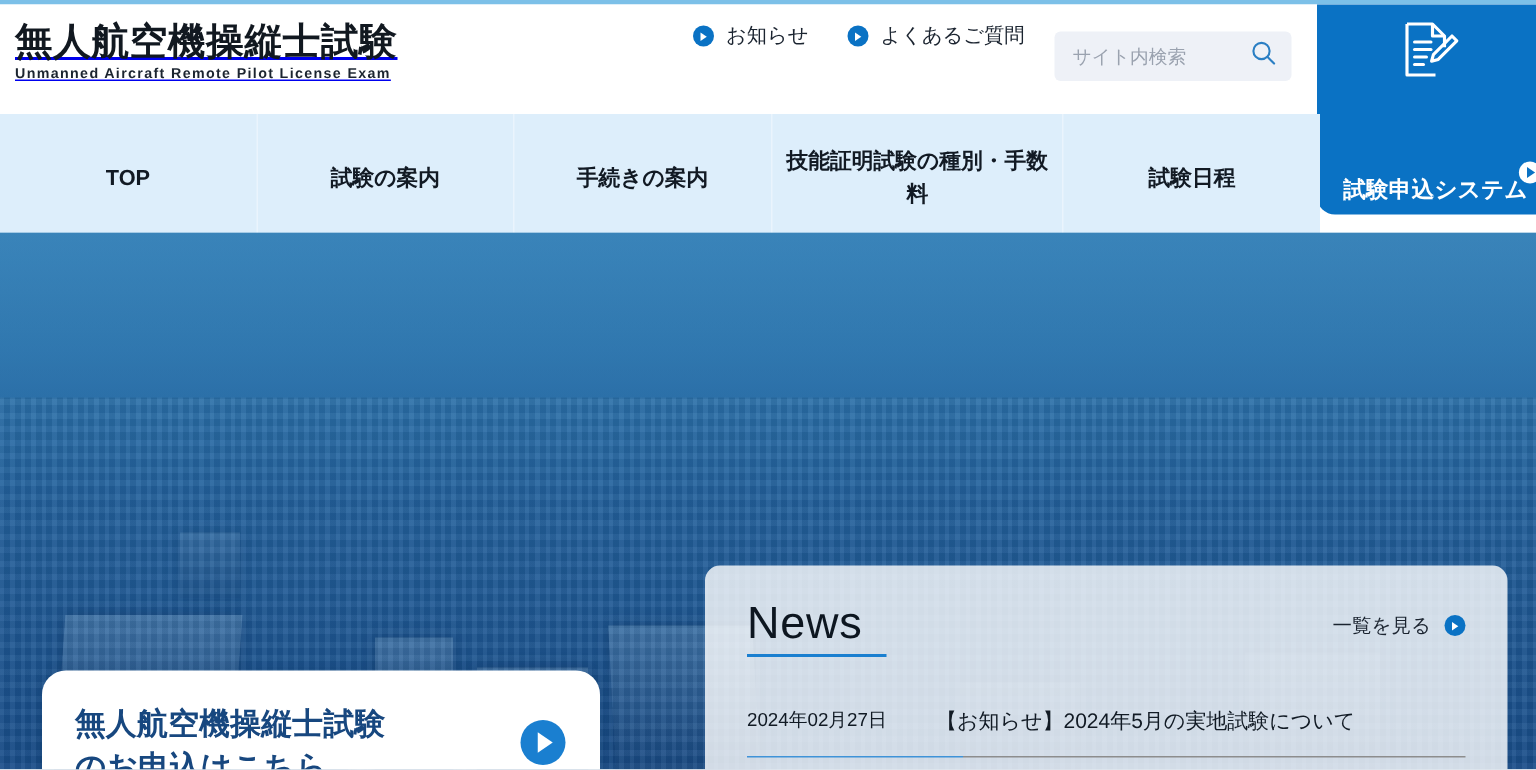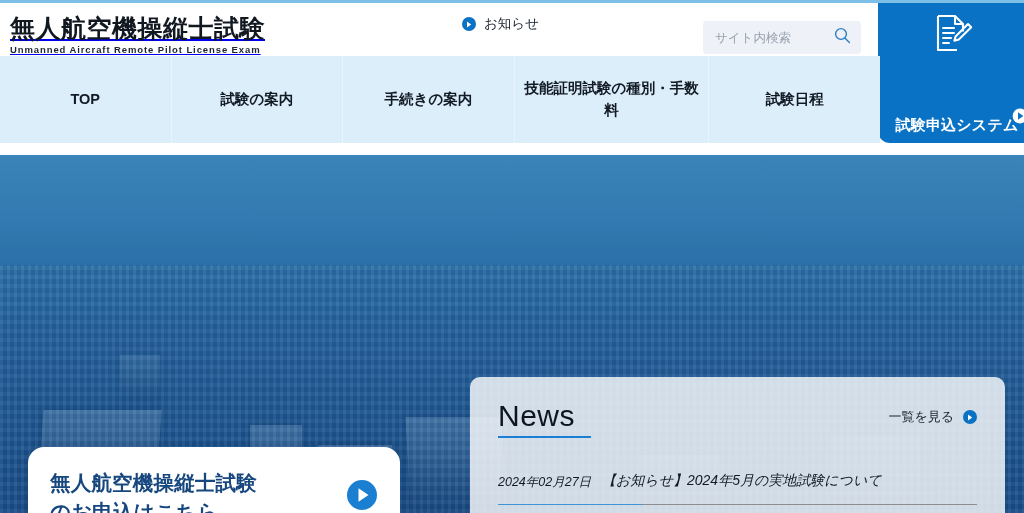--- a/index.html
+++ b/index.html
@@ -57,21 +57,21 @@
   }
   .apply-icon { margin-bottom:9px; }
   .apply-label {
     color:#ffffff; font-size:15px; font-weight:700; white-space:nowrap;
     letter-spacing:0.2px; margin-left:12px;margin-top:48px;
   }
   .apply-arrow { position:absolute; right:-4px; bottom:15px; }
 
   
   .mainnav {
-    position:absolute; top:56px; left:0; width:880px; height:87px;
+    position:absolute; top:76px; left:0; width:880px; height:87px;
     background:#ddeefb; display:flex;
   }
   .nav-item {
     flex:1 1 0; display:flex; align-items:center; justify-content:center;
     text-align:center; text-decoration:none; color:#121a24;
     font-size:14.5px; font-weight:700; line-height:1.45; padding:0 8px;
     border-right:1px solid #eaf4fd; position:relative;
   }
   .nav-item:last-child { border-right:none; }
   .nav-item.wide { flex:1.15 1 0; }
@@ -122,25 +122,25 @@
     letter-spacing:0.5px; padding-bottom:7px; position:relative;
   }
   .news-title::after {
     content:""; position:absolute; left:0; bottom:0; width:93px; height:2px; background:#1a7fd0;
   }
   .news-more { display:flex; align-items:center; gap:9px; text-decoration:none; padding-bottom:5px; }
   .news-more-label { font-size:13px; color:#1b2430; white-space:nowrap; }
 
   .news-list { margin-top:17px; }
   .news-row {
-    display:flex; align-items:flex-end; padding:14px 0 13px 0;
+    display:flex; align-items:center; gap:22px; padding:14px 0 13px 0;
     text-decoration:none; color:#121a24;
     border-bottom:1px solid transparent;
     background-image:linear-gradient(90deg,#3f93d8 0%,#3f93d8 30%,#8d8d8d 30%,#8d8d8d 100%);
-    background-size:100% 1px; background-position:0 100%; background-repeat:no-repeat;font-style:italic;
+    background-size:100% 1px; background-position:0 100%; background-repeat:no-repeat;
   }
   .news-row:last-child { background-image:none; }
   .news-date { flex:0 0 auto; width:104px; font-size:12.5px; color:#111a24; line-height:1.5; padding-top:1px; }
   .news-text { flex:1 1 auto; font-size:14px; color:#111a24; line-height:1.62; }
 </style>
 </head>
 <body>
 
 <div id="page">
 
@@ -154,20 +154,28 @@
     </a>
 
     <div class="util-nav">
       <a class="util-link" href="#">
         <span class="circ-icon">
           <svg width="6" height="7" viewBox="0 0 6 7">
               <polygon points="1,0.6 5.2,3.5 1,6.4" fill="#ffffff"></polygon>
             </svg>
         </span>
         <span class="util-label">お知らせ</span>
+      </a>
+      <a class="util-link" href="#">
+        <span class="circ-icon">
+          <svg width="6" height="7" viewBox="0 0 6 7">
+              <polygon points="1,0.6 5.2,3.5 1,6.4" fill="#ffffff"></polygon>
+            </svg>
+        </span>
+        <span class="util-label">よくあるご質問</span>
       </a>
     </div>
 
     <div class="search-box">
       <input class="search-input" type="text" placeholder="サイト内検索" value="" style="">
       <span class="search-icon">
         <svg width="17" height="17" viewBox="0 0 17 17">
           <circle cx="7" cy="7" r="5.4" fill="none" stroke="#2b7fc4" stroke-width="1.4"></circle>
           <line x1="10.9" y1="10.9" x2="15.4" y2="15.4" stroke="#2b7fc4" stroke-width="1.4" stroke-linecap="round"></line>
         </svg>

